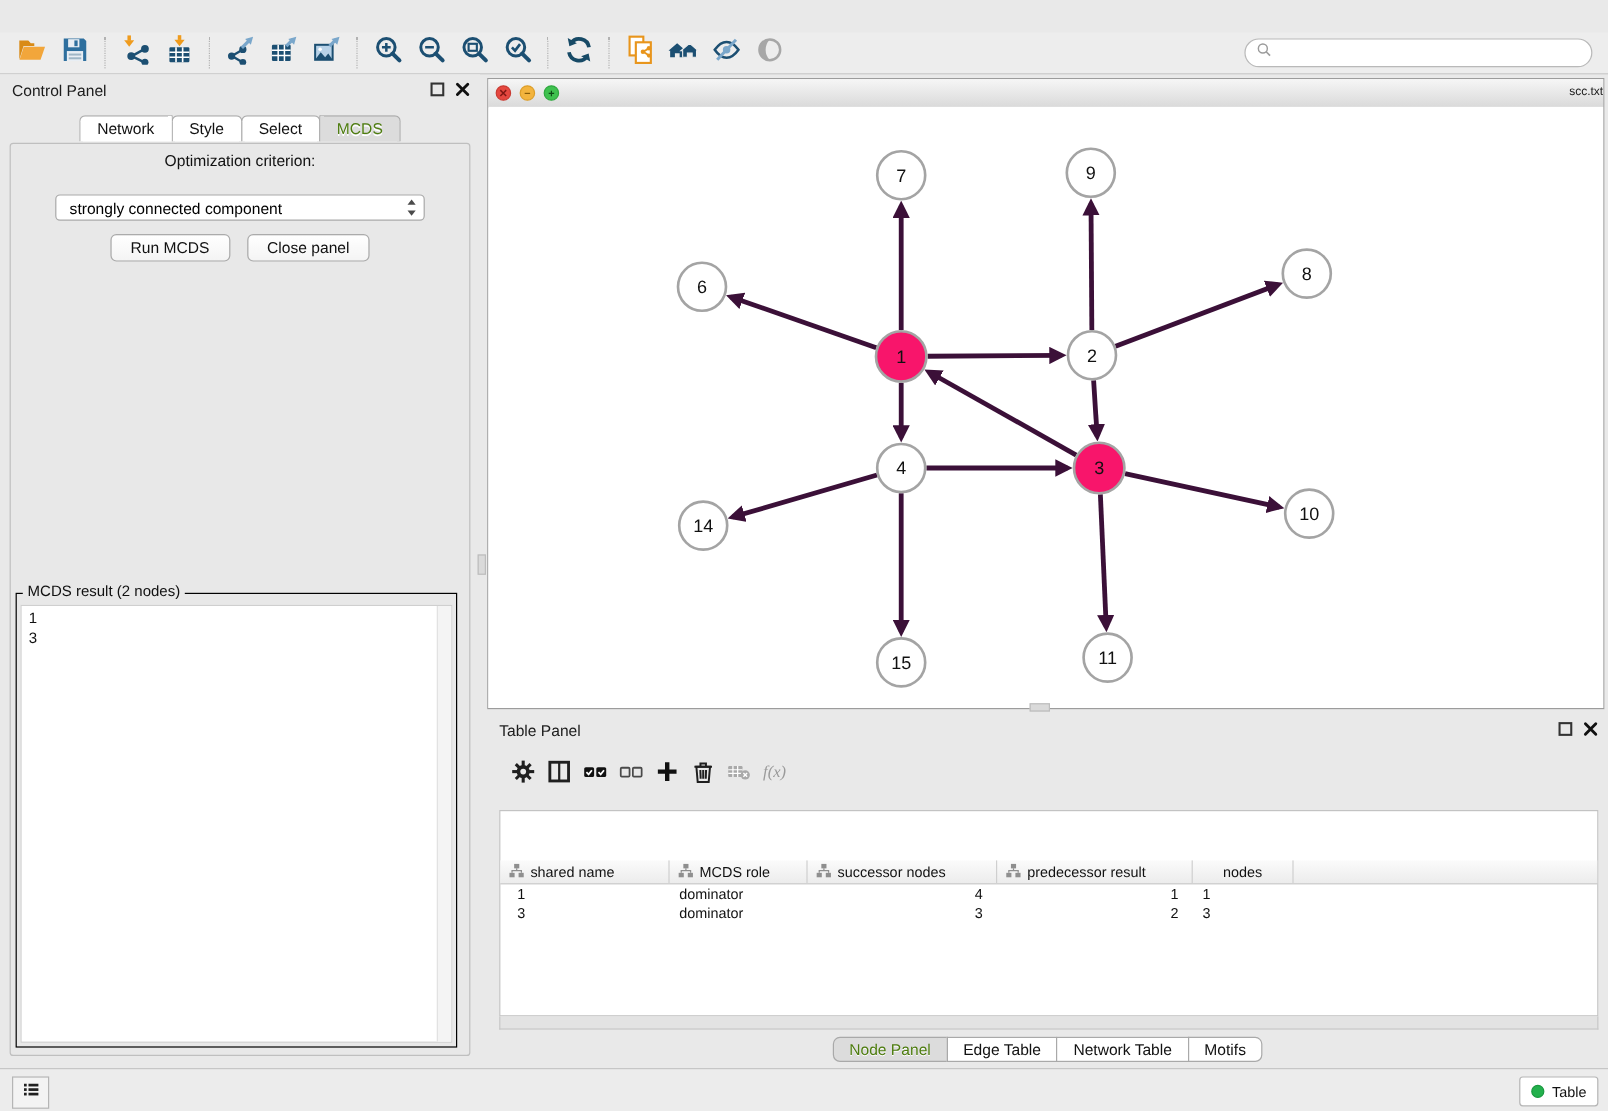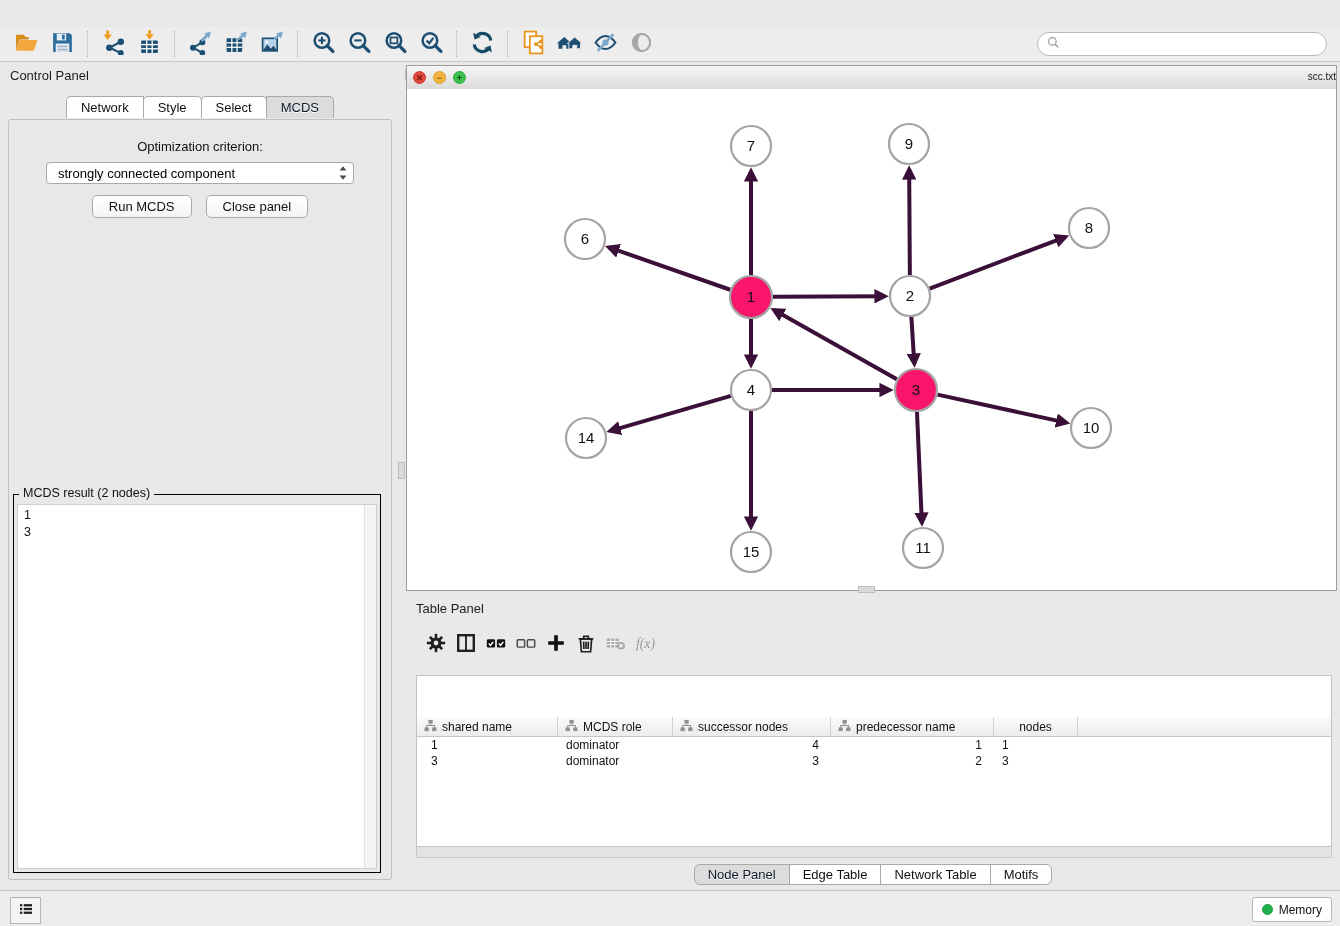--- a/index.html
+++ b/index.html
@@ -18,40 +18,40 @@
     border-bottom:1px solid #c9c9c9;display:flex;align-items:center;padding-left:8px;}
   .tbtn{width:36px;height:30px;display:flex;align-items:center;justify-content:center;}
   .tbtn svg{width:25px;height:25px;}
   .tsep{width:0;height:26px;border-left:1px dotted #b2b2b2;margin:0 7px;}
   .search-box{position:absolute;right:13px;top:32px;width:290px;height:24px;box-sizing:border-box;background:#fff;
     border:1px solid #b9b9b9;border-radius:12px;display:flex;align-items:center;padding:0 8px;}
   .search-box svg{width:15px;height:15px;flex:0 0 auto;}
   .search-box input{border:none;outline:none;background:transparent;font-size:13px;flex:1;min-width:0;font-family:"Liberation Sans",sans-serif;}
 
   
-  .panel-head{position:absolute;left:0;top:0;width:100%;height:28px;padding-left:47px;}
+  .panel-head{position:absolute;left:0;top:0;width:100%;height:28px;}
   .panel-title{position:absolute;left:10px;top:6px;font-size:13px;color:#1c1c1c;}
   .panel-btns{position:absolute;right:8px;top:6px;display:flex;gap:8px;align-items:center;}
   .panel-btns span{width:13px;height:13px;display:inline-flex;}
   .panel-btns svg{width:13px;height:13px;}
   .tabbar{display:flex;justify-content:center;}
   .tab{background:#fff;border:1px solid #a9a9a9;padding:2px 13px;font-size:13px;color:#111;margin-left:-1px;white-space:nowrap;}
   .tab:first-child{border-radius:6px 0 0 6px;margin-left:0;}
   .tab:last-child{border-radius:0 6px 6px 0;}
   .cp-tabs .tab:first-child{border-radius:5px 0 0 0;}
   .cp-tabs .tab:last-child{border-radius:0 5px 0 0;}
   .cp-tabs .tab{border-bottom:none;border-radius:5px 5px 0 0;padding:3px 14px;}
-  .tab.selected{background:#dcdcdc;color:#0f172a;text-shadow:0 1px 0 #fff;}
+  .tab.selected{background:#dcdcdc;color:#4d7c0f;text-shadow:0 1px 0 #fff;}
 
   
   .control-panel{position:absolute;left:0;top:62px;width:400px;height:828px;background:#e9e9e9;}
   .cp-tabs{position:absolute;left:0;top:34px;width:100%;}
   .mcds-panel{position:absolute;left:8px;right:8px;top:57px;bottom:10px;background:#e8e8e8;
     border:1px solid #bfbfbf;border-radius:3px;}
-  .opt-label{margin-top:19px;text-align:center;font-size:13px;color:#111;}
+  .opt-label{margin-top:6px;text-align:center;font-size:13px;color:#111;}
   .dropdown{position:absolute;left:37px;right:37px;top:42px;height:22px;background:#fff;border:1px solid #a9a9a9;
     border-radius:4px;font-size:13px;line-height:21px;padding-left:11px;box-sizing:border-box;}
   .dd-stepper{position:absolute;right:5px;top:2px;width:10px;height:16px;}
   .btn-row{position:absolute;left:0;right:0;top:75px;display:flex;justify-content:center;gap:14px;}
   .btn{background:linear-gradient(#ffffff,#f4f4f4);border:1px solid #ababab;border-radius:5px;font-size:13px;
     color:#111;padding:3px 16px;}
   .result-fieldset{position:absolute;left:4px;right:10px;top:374px;bottom:6px;border:1px solid #000000;}
   .result-legend{position:absolute;left:5px;top:-9px;background:#e8e8e8;padding:0 4px;font-size:12.5px;color:#111;}
   .result-box{position:absolute;left:3px;right:3px;top:9px;bottom:3px;background:#fff;border:1px solid #cfcfcf;}
   .result-text{position:absolute;left:6px;top:2px;font-size:12.5px;line-height:17px;white-space:pre;color:#111;}
@@ -533,21 +533,21 @@
           </div>
           <div class="th" style="width: 163px;">
             <span><svg viewBox="0 0 14 14">
                 <g fill="#8f8f8f">
                   <rect x="4.8" y="1" width="4.6" height="4"></rect>
                   <rect x="0.6" y="9" width="4.6" height="4"></rect>
                   <rect x="8.8" y="9" width="4.6" height="4"></rect>
                 </g>
                 <path d="M7.1 5v2M2.9 9V7h8.4v2" stroke="#8f8f8f" fill="none" stroke-width="1.1"></path>
               </svg></span>
-            <span>predecessor name</span>
+            <span>predecessor result</span>
           </div>
           <div class="th center" style="width: 84px;">
             <span>nodes</span>
           </div>
         </div>
       <div id="table-body">
           <div class="trow">
             <div class="td" style="width: 141px; text-align: left; padding: 0px 0px 0px 14px; box-sizing: border-box;">1</div>
             <div class="td" style="width: 115px; text-align: left; padding: 0px 0px 0px 8px; box-sizing: border-box;">dominator</div>
             <div class="td" style="width: 158px; text-align: right; padding: 0px 12px 0px 0px; box-sizing: border-box;">4</div>
@@ -580,17 +580,17 @@
               <rect x="9" y="5.5" width="11" height="3"></rect>
               <rect x="4" y="10.5" width="3" height="3"></rect>
               <rect x="9" y="10.5" width="11" height="3"></rect>
               <rect x="4" y="15.5" width="3" height="3"></rect>
               <rect x="9" y="15.5" width="11" height="3"></rect>
             </g>
           </svg></span>
     </div>
     <div class="memory-btn">
       <span class="memory-dot"></span>
-      <span>Memory</span>
+      <span>Table</span>
     </div>
   </div>
 
 </div>
 
 </body></html>

